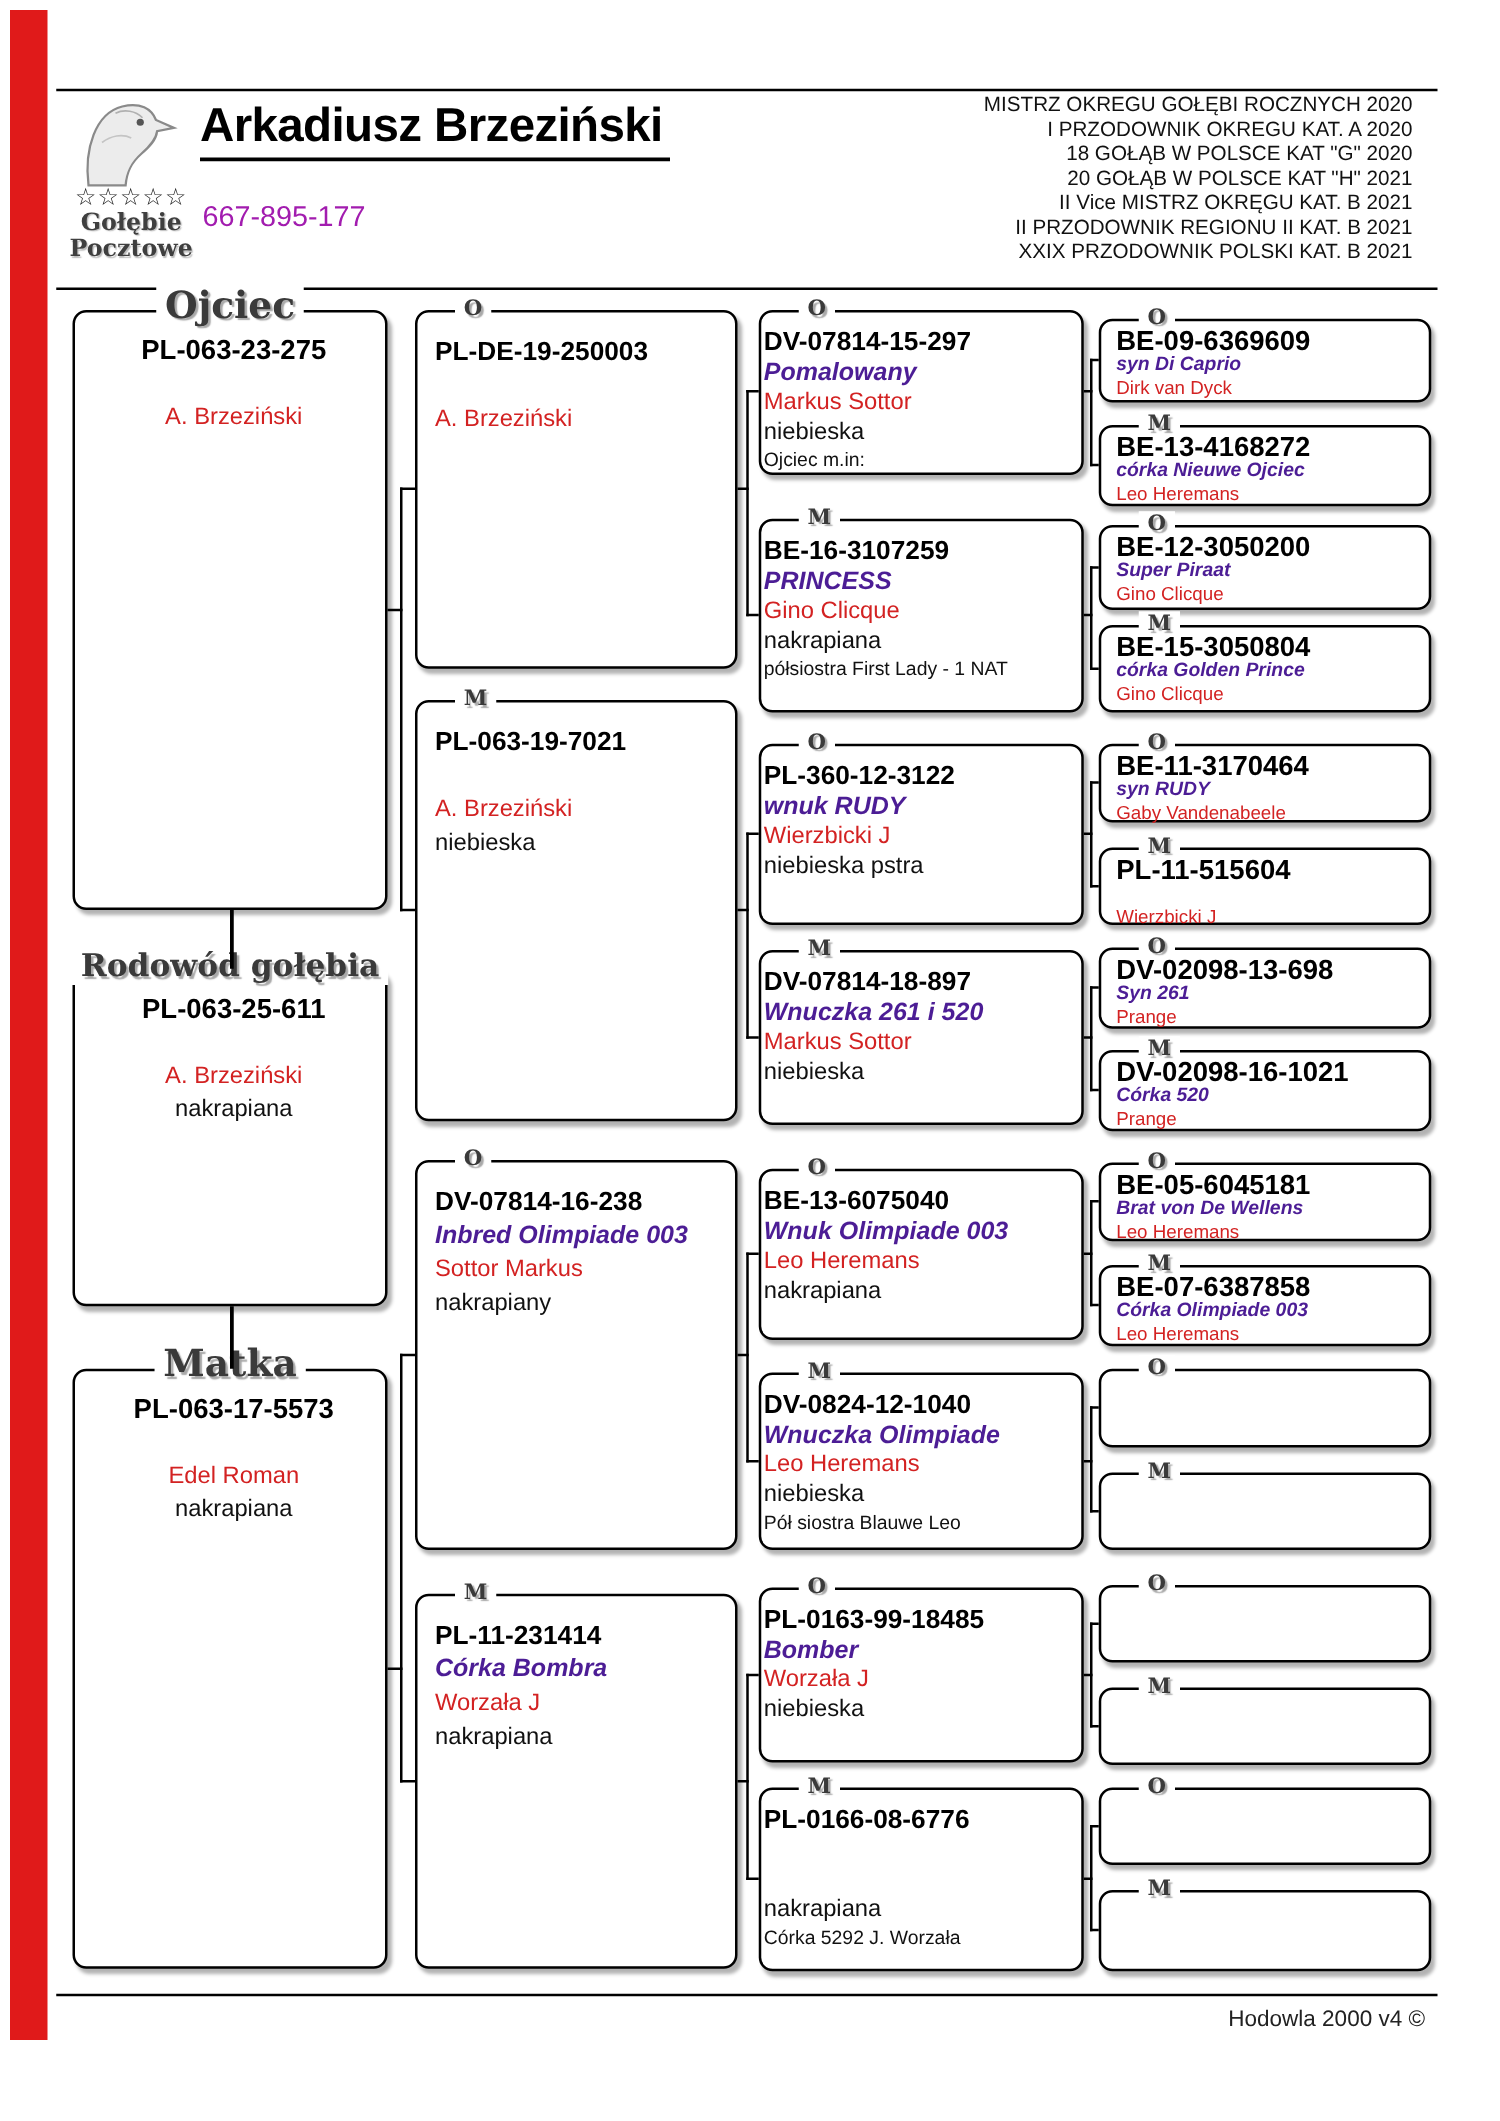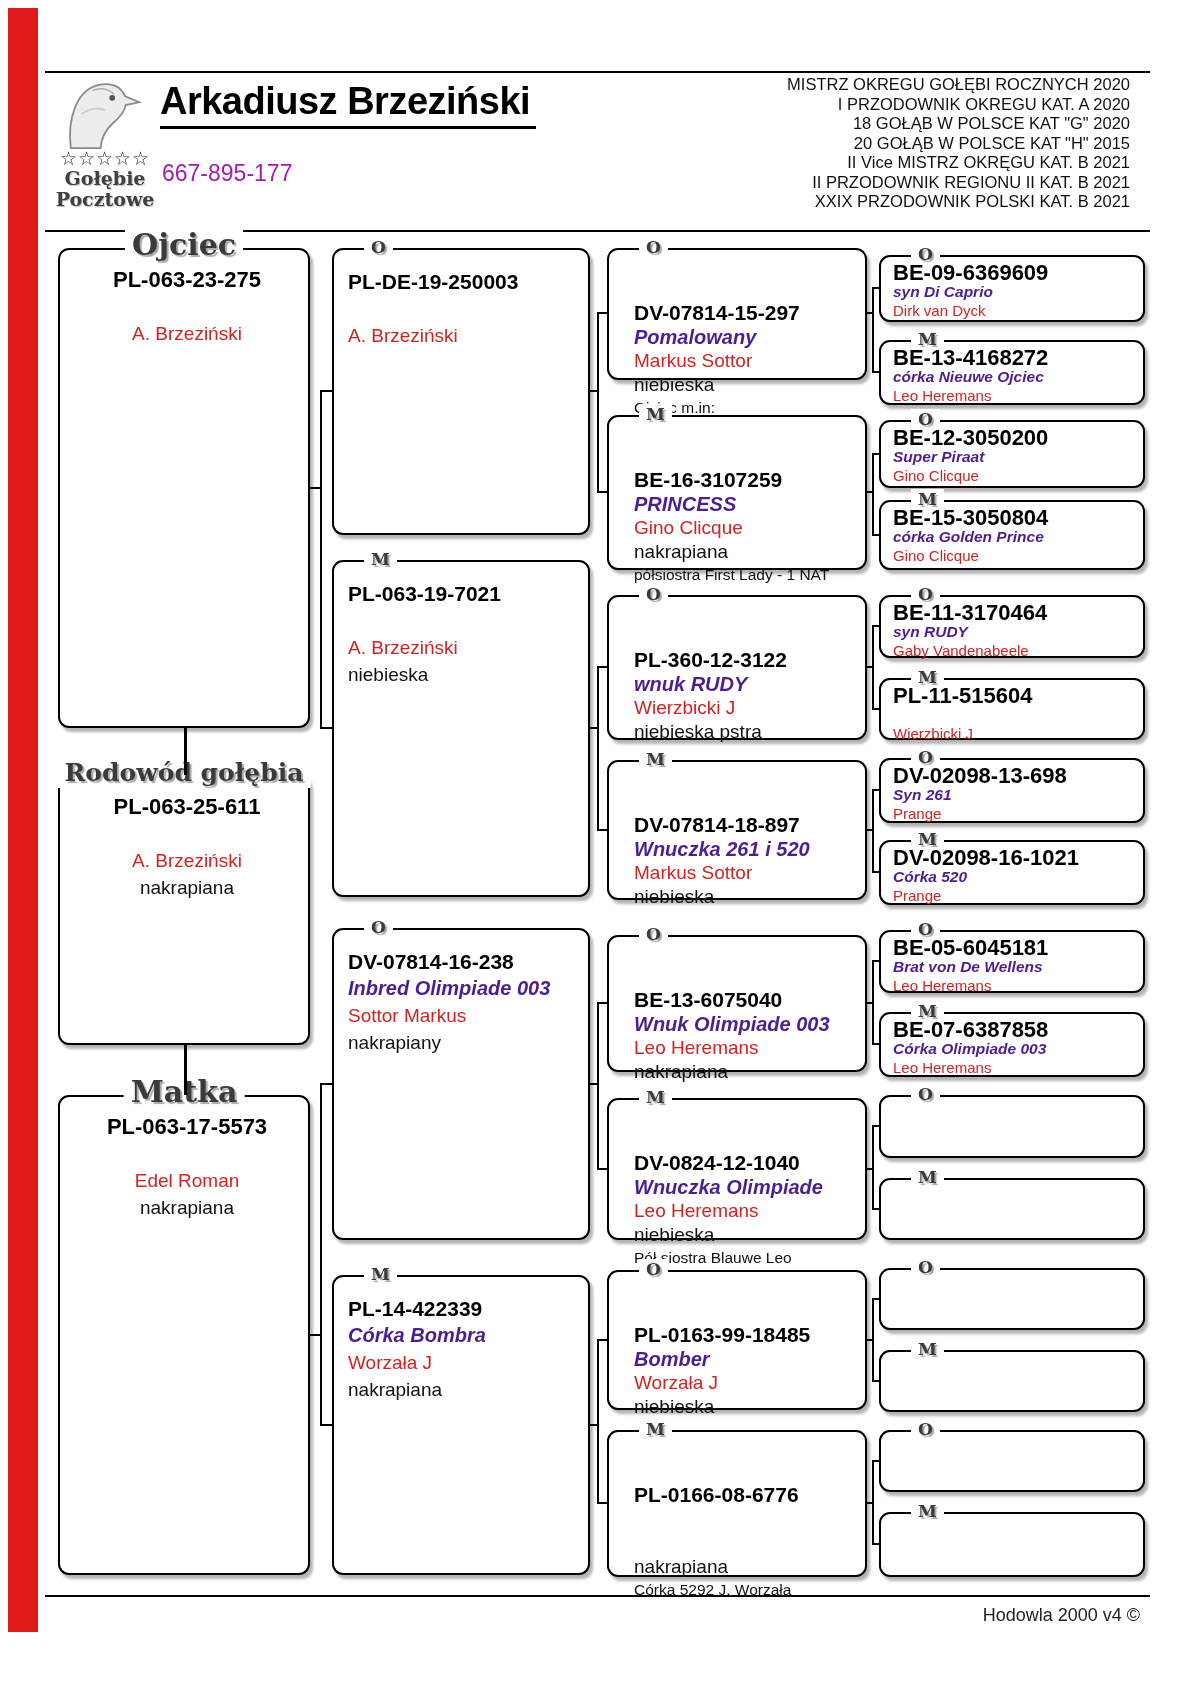--- a/index.html
+++ b/index.html
@@ -38,21 +38,21 @@
   .ln-color{color:#111;}
   .ln-note{color:#111;}
 
   .c1 .lines{padding:16px 8px 0 14px;text-align:center;}
   .c1 .ln{font-size:19px;line-height:27px;min-height:27px;}
   .c1 .ln-ring{font-size:22px;}
   .c2 .lines{padding:18px 8px 0 14px;}
   .c2 .ln{font-size:19px;line-height:27px;min-height:27px;}
   .c2 .ln-ring{font-size:21px;}
   .c2 .ln-name{font-size:20px;}
-  .c3 .lines{padding:12px 6px 0 25px;margin-top:39px;}
+  .c3 .lines{padding:12px 6px 0 2px;}
   .c3 .ln{font-size:19px;line-height:24px;min-height:24px;}
   .c3 .ln-ring{font-size:21px;}
   .c3 .ln-name{font-size:20px;}
   .c3 .ln-note{font-size:15.5px;line-height:22px;min-height:22px;}
   .c4 .lines{padding:6px 4px 0 12px;}
   .c4 .ln{font-size:15px;line-height:19px;min-height:19px;}
   .c4 .ln-ring{font-size:22px;}
   .c4 .ln-name{font-size:15.5px;}
 
   .conn{position:absolute;background:#000;}
@@ -78,21 +78,21 @@
     <span class="lg-txt">Gołębie</span>
     <span class="lg-txt">Pocztowe</span>
   </div>
 
   <h1 class="breeder-name">Arkadiusz Brzeziński</h1>
   <div class="phone">667-895-177</div>
   <div class="achievements" id="achievements">
       <div>MISTRZ OKREGU GOŁĘBI ROCZNYCH 2020</div>
       <div>I PRZODOWNIK OKREGU KAT. A 2020</div>
       <div>18 GOŁĄB W POLSCE KAT "G" 2020</div>
-      <div>20 GOŁĄB W POLSCE KAT "H" 2015</div>
+      <div>20 GOŁĄB W POLSCE KAT "H" 2021</div>
       <div>II Vice MISTRZ OKRĘGU KAT. B 2021</div>
       <div>II PRZODOWNIK REGIONU II KAT. B  2021</div>
       <div>XXIX PRZODOWNIK POLSKI KAT. B 2021</div>
     </div>
 
   <div class="footer">Hodowla 2000 v4 ©</div>
 <div class="pbox c1" style="left: 58px; top: 248px; width: 248px; height: 476px;">
       <div class="tab title-lg">Ojciec</div>
       <div class="lines">
         <div class="ln ln-ring">PL-063-23-275</div>
@@ -140,21 +140,21 @@
       <div class="lines">
         <div class="ln ln-ring">DV-07814-16-238</div>
         <div class="ln ln-name">Inbred Olimpiade 003</div>
         <div class="ln ln-fancier">Sottor Markus</div>
         <div class="ln ln-color">nakrapiany</div>
       </div>
     </div>
     <div class="pbox c2" style="left: 332px; top: 1275px; width: 254px; height: 296px;">
       <div class="tab tag">M</div>
       <div class="lines">
-        <div class="ln ln-ring">PL-14-422339</div>
+        <div class="ln ln-ring">PL-11-231414</div>
         <div class="ln ln-name">Córka Bombra</div>
         <div class="ln ln-fancier">Worzała J</div>
         <div class="ln ln-color">nakrapiana</div>
       </div>
     </div>
     <div class="pbox c3" style="left: 607px; top: 248px; width: 256px; height: 128px;">
       <div class="tab tag">O</div>
       <div class="lines">
         <div class="ln ln-ring">DV-07814-15-297</div>
         <div class="ln ln-name">Pomalowany</div>

